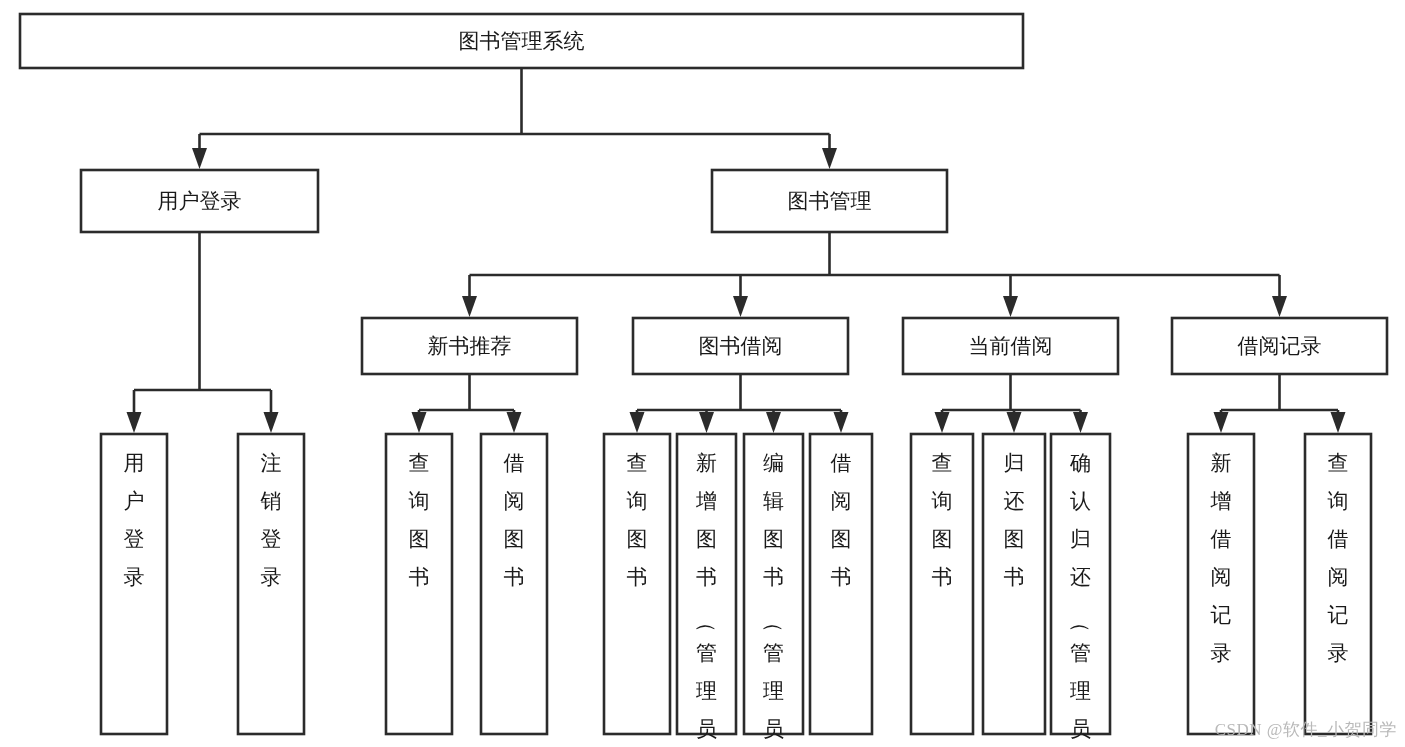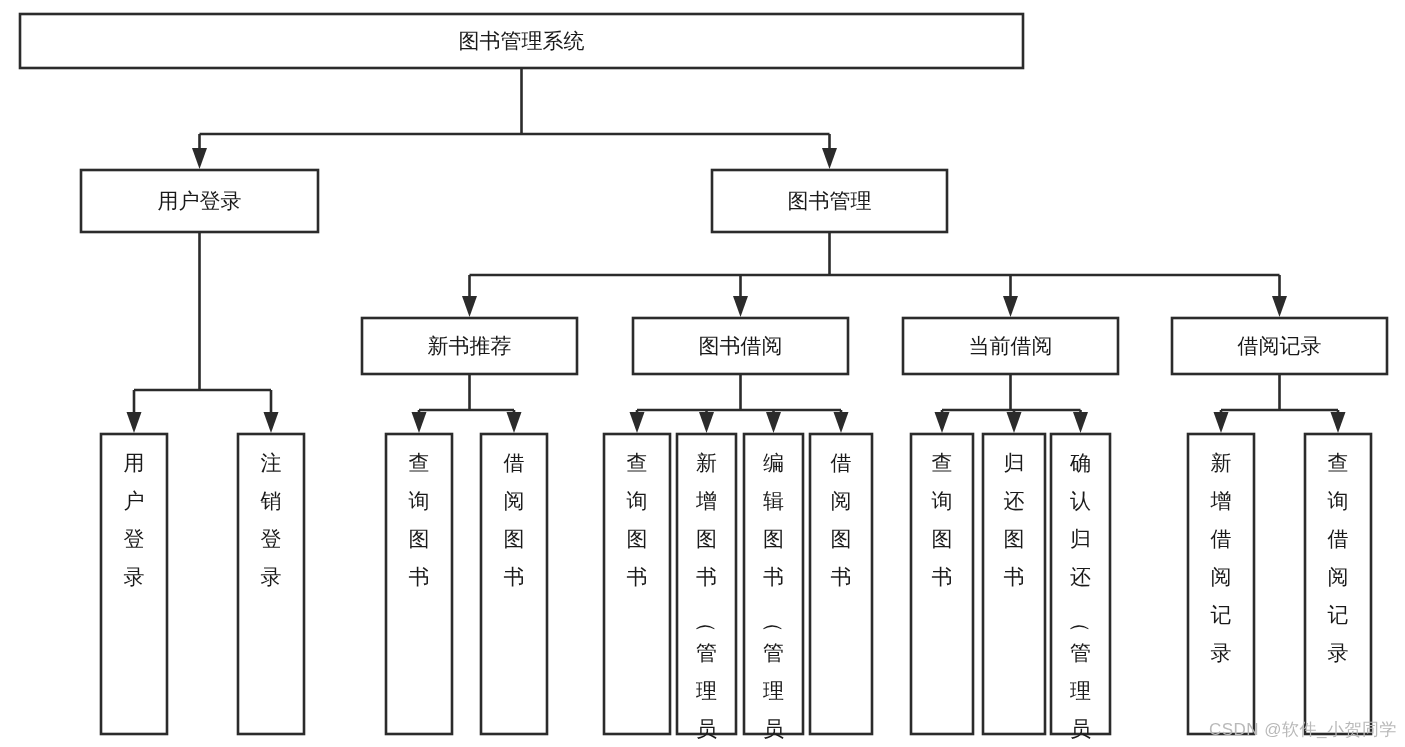--- a/index.html
+++ b/index.html
@@ -65,21 +65,21 @@
     font-family: "DejaVu Sans", "Liberation Sans", sans-serif;
     font-size: 21px;
     text-anchor: middle;
   }
   .watermark-text {
     position: absolute;
     right: 8px;
     bottom: 6px;
     color: #b9b9b9;
     font-size: 17px;
-    font-family: Liberation Sans, sans-serif;
+    font-family: Liberation Serif, serif;
     white-space: nowrap;
     letter-spacing: 0.5px;
     user-select: none;
   }
 </style>
 </head>
 <body>
 
 <div id="diagram-root">
 

